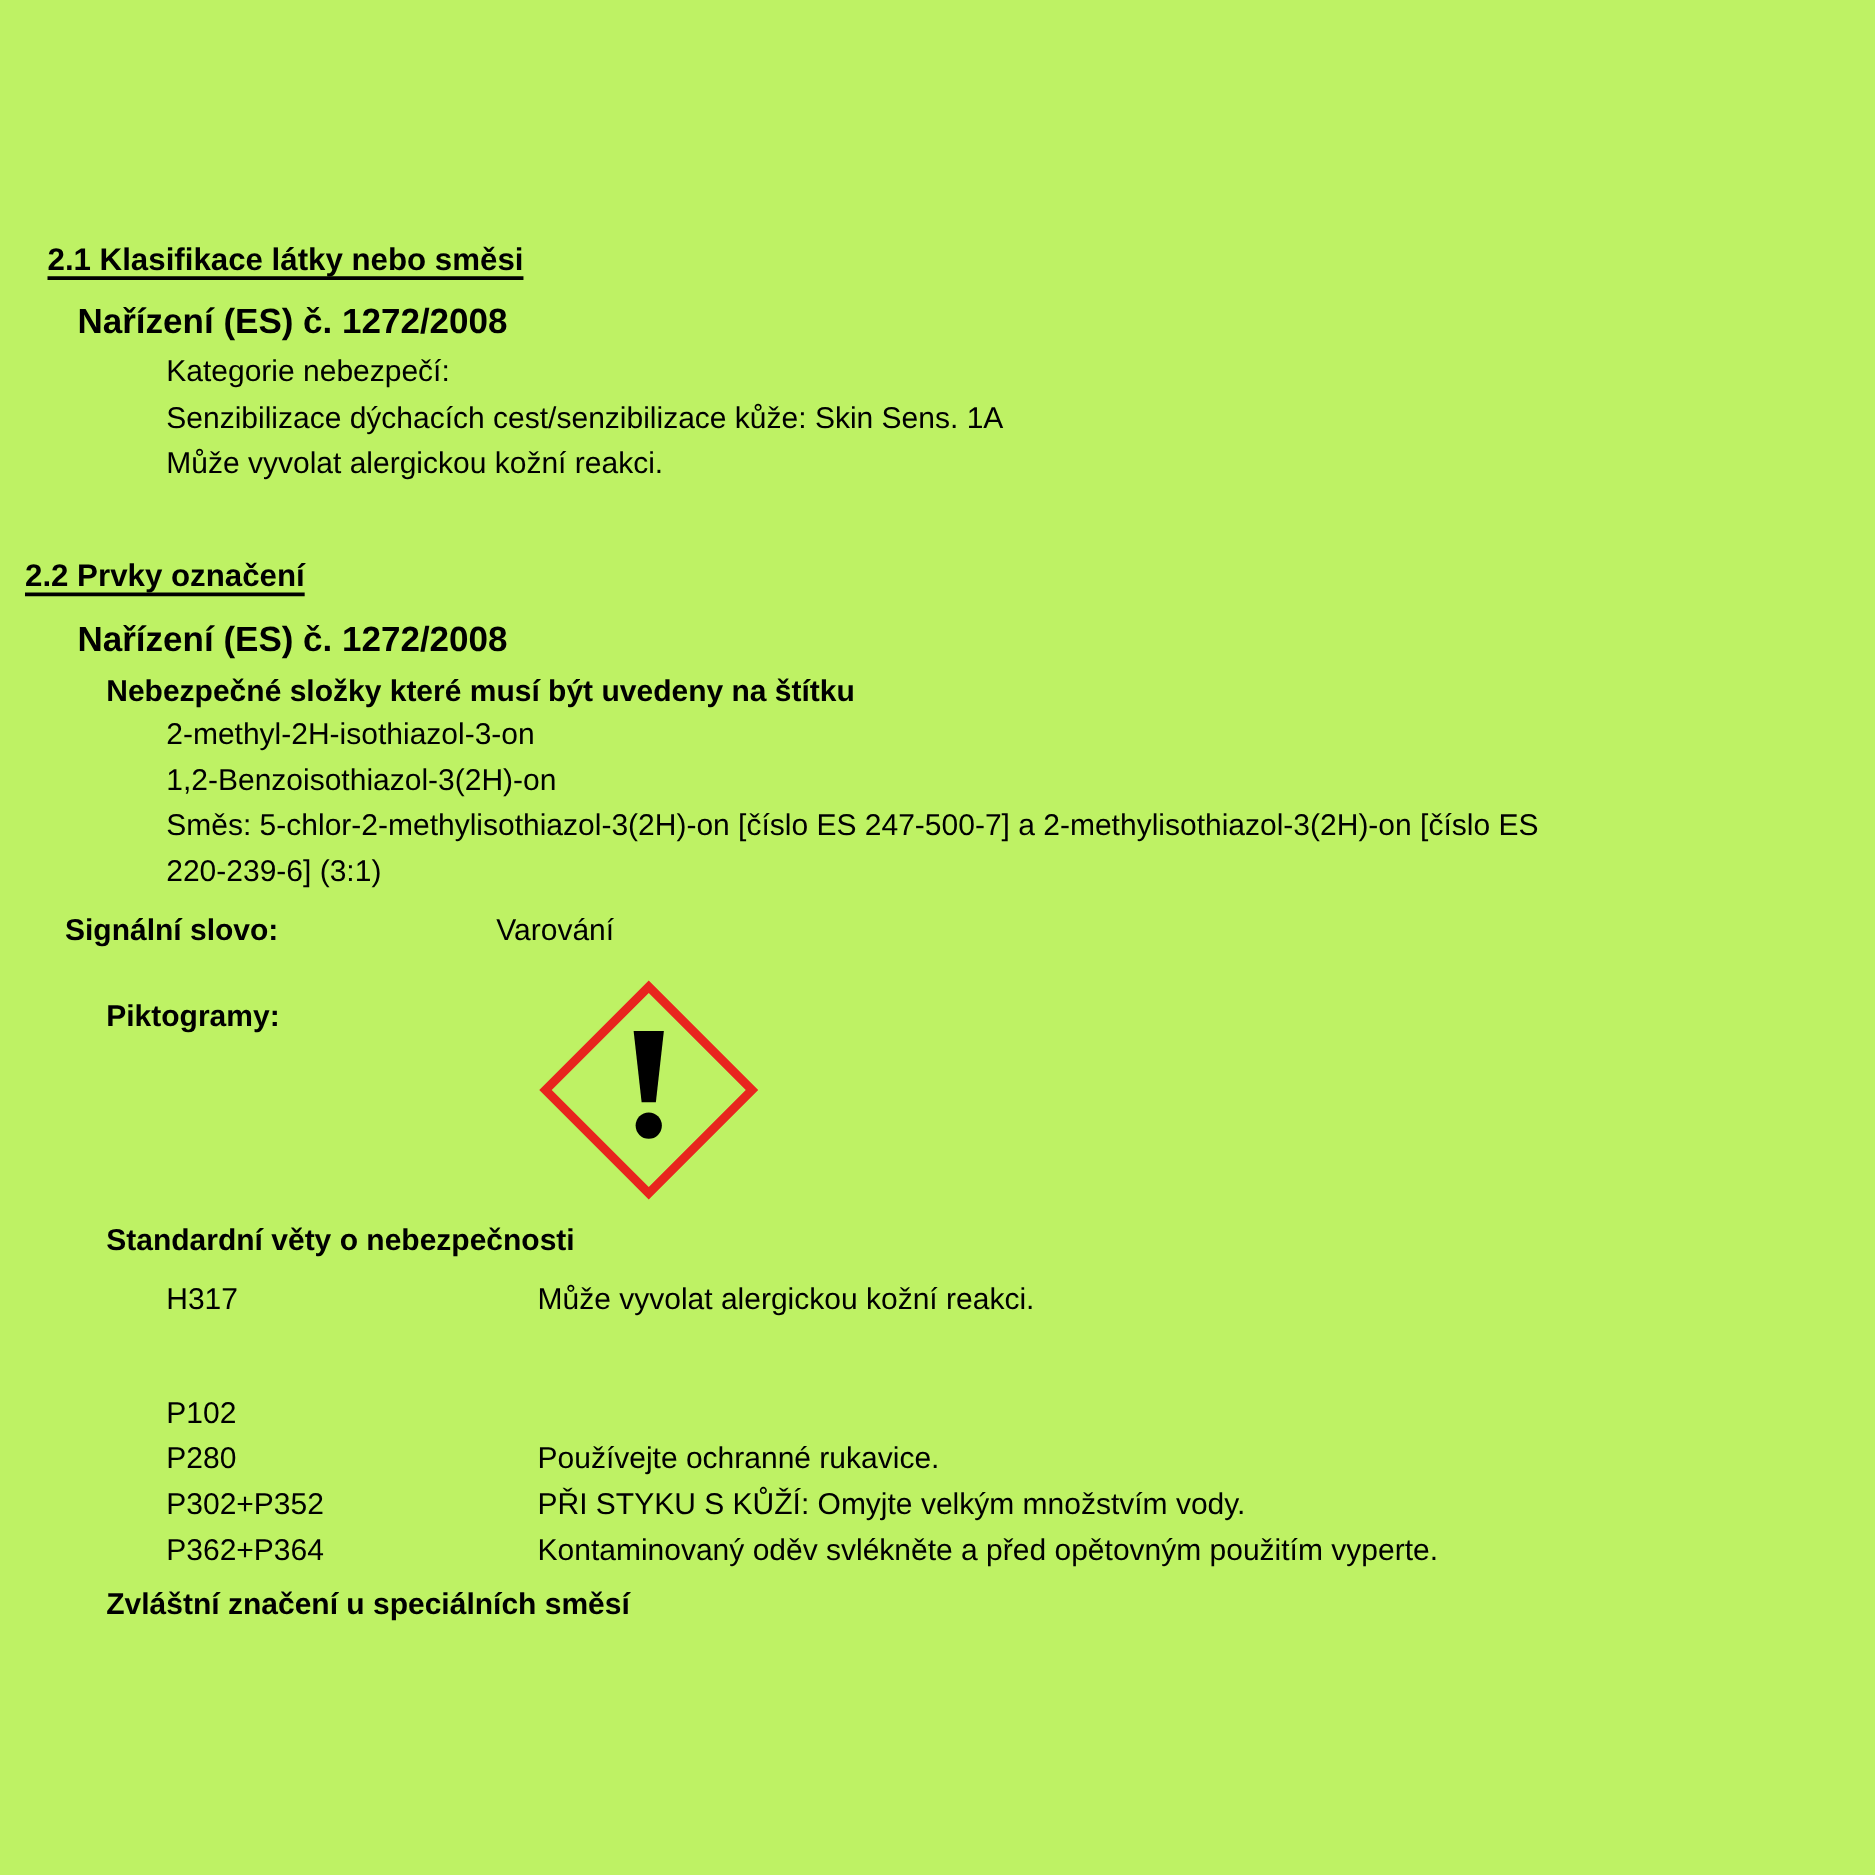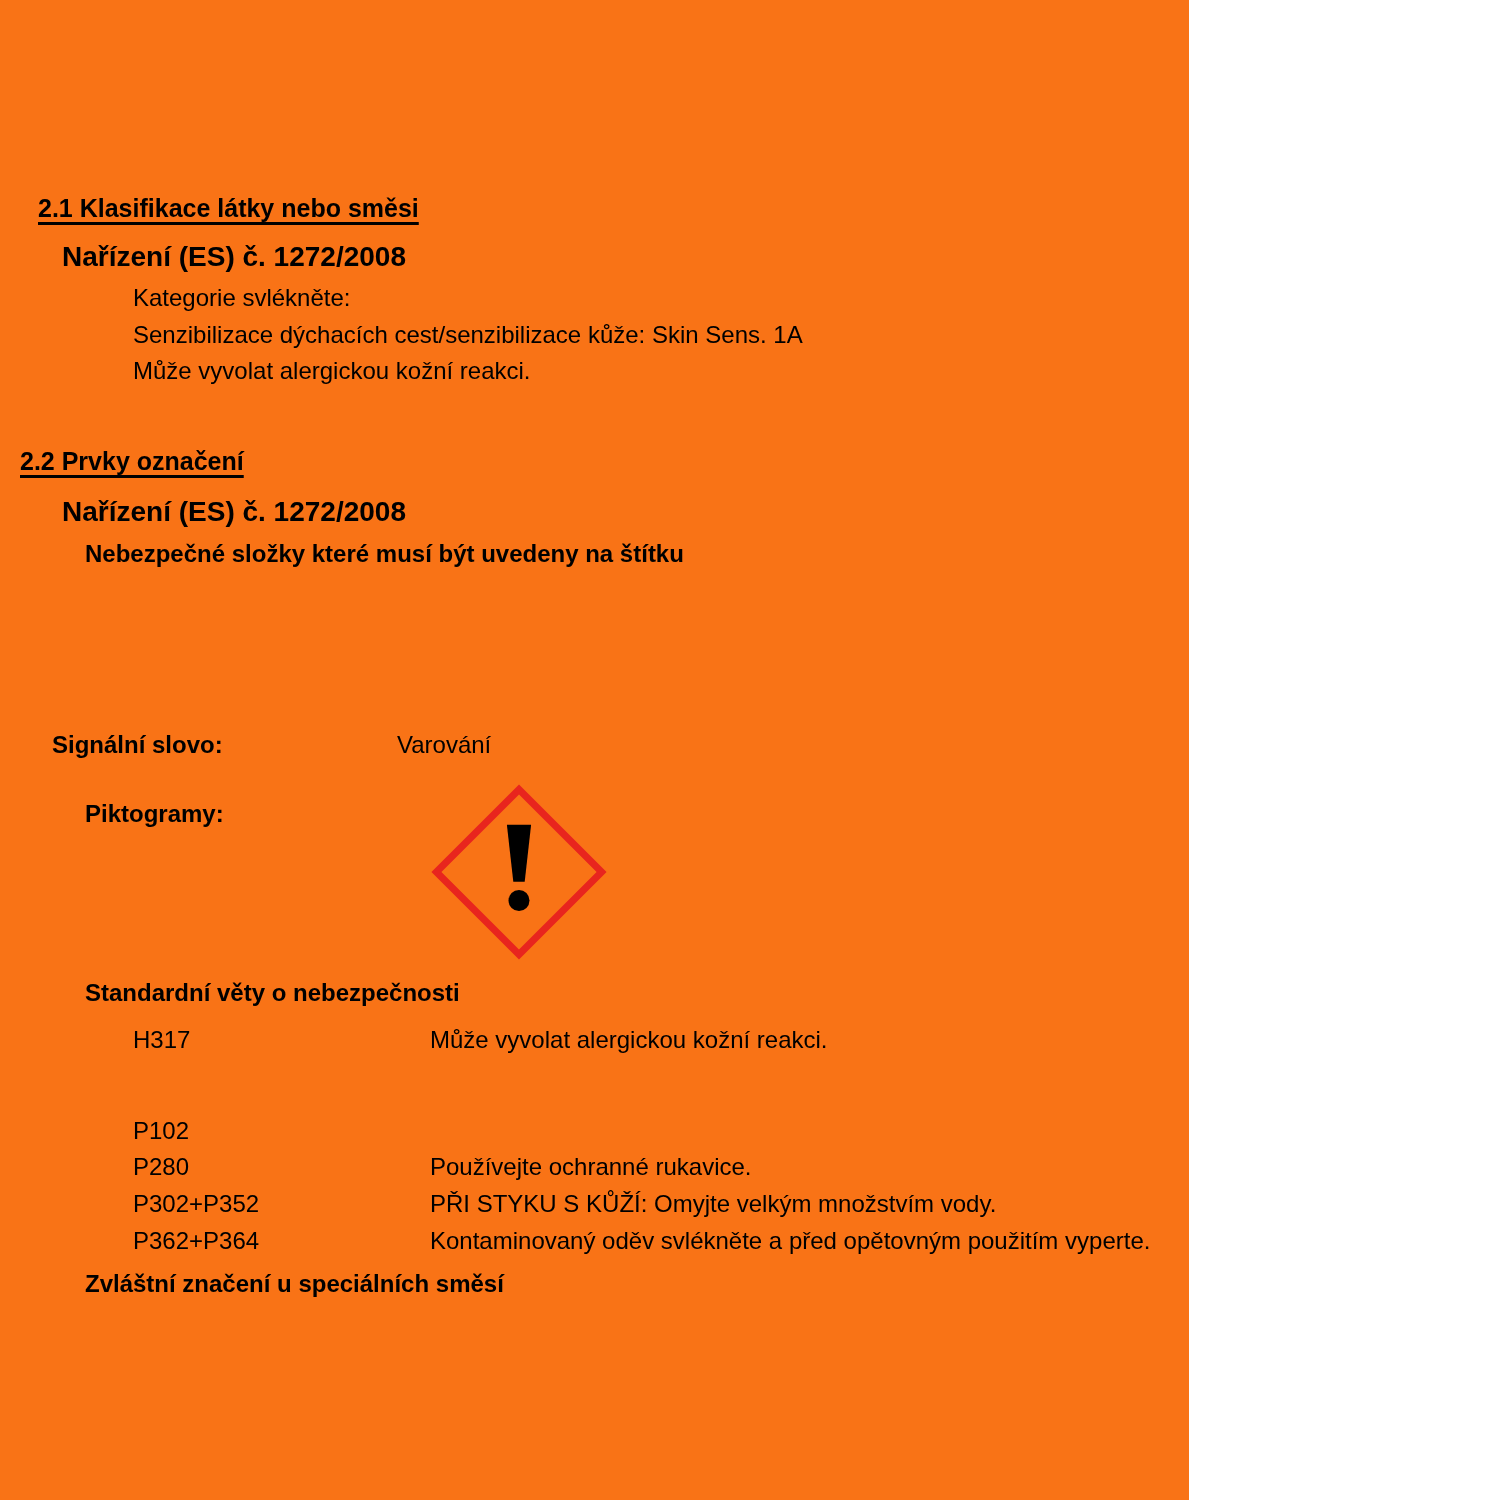--- a/index.html
+++ b/index.html
@@ -1,21 +1,21 @@
 <!DOCTYPE html>
 <html lang="cs"><head>
 <meta charset="utf-8">
 <style>
   * { margin: 0; padding: 0; box-sizing: border-box; }
   html, body { background: #ffffff; }
   .page {
     position: relative;
-    width: 1189px;
+    width: 1500px;
     height: 1500px;
-    background: #f97316;
+    background: #bef264;
     font-family: "Liberation Sans", sans-serif;
     color: #000000;
     font-size: 24px;
     overflow: hidden;
   }
   h2.section-heading {
     position: absolute;
     font-size: 25px;
     font-weight: 700;
     line-height: 30px;
@@ -77,31 +77,37 @@
 </head>
 <body>
 
 <div class="page">
 
   <h2 class="section-heading" style="top:193px; left:38px;">2.1 Klasifikace látky nebo směsi</h2>
 
   <h3 class="reg-heading" style="top:242px;">Nařízení (ES) č. 1272/2008</h3>
 
   <div class="text-block" style="top:280px;">
-    <div>Kategorie svlékněte:</div>
+    <div>Kategorie nebezpečí:</div>
     <div>Senzibilizace dýchacích cest/senzibilizace kůže: Skin Sens. 1A</div>
     <div>Může vyvolat alergickou kožní reakci.</div>
   </div>
 
   <h2 class="section-heading" style="top:446px; left:20px;">2.2 Prvky označení</h2>
 
   <h3 class="reg-heading" style="top:497px;">Nařízení (ES) č. 1272/2008</h3>
 
   <h4 class="sub-heading" style="top:539px;">Nebezpečné složky které musí být uvedeny na štítku</h4>
 
+  <div class="text-block" style="top:570px;">
+    <div>2-methyl-2H-isothiazol-3-on</div>
+    <div>1,2-Benzoisothiazol-3(2H)-on</div>
+    <div>Směs: 5-chlor-2-methylisothiazol-3(2H)-on [číslo ES 247-500-7] a 2-methylisothiazol-3(2H)-on [číslo ES</div>
+    <div>220-239-6] (3:1)</div>
+  </div>
 
   <div class="row" style="top:730px;">
     <span class="label-col">Signální slovo:</span>
     <span class="value-col">Varování</span>
   </div>
 
   <h4 class="sub-heading" style="top:799px;">Piktogramy:</h4>
 
   <svg class="pictogram" viewBox="0 0 100 100" aria-hidden="true">
     <path fill-rule="evenodd" d="M50 0.8 L99.2 50 L50 99.2 L0.8 50 Z M50 6.4 L93.6 50 L50 93.6 L6.4 50 Z" fill="#e8251e"></path>

